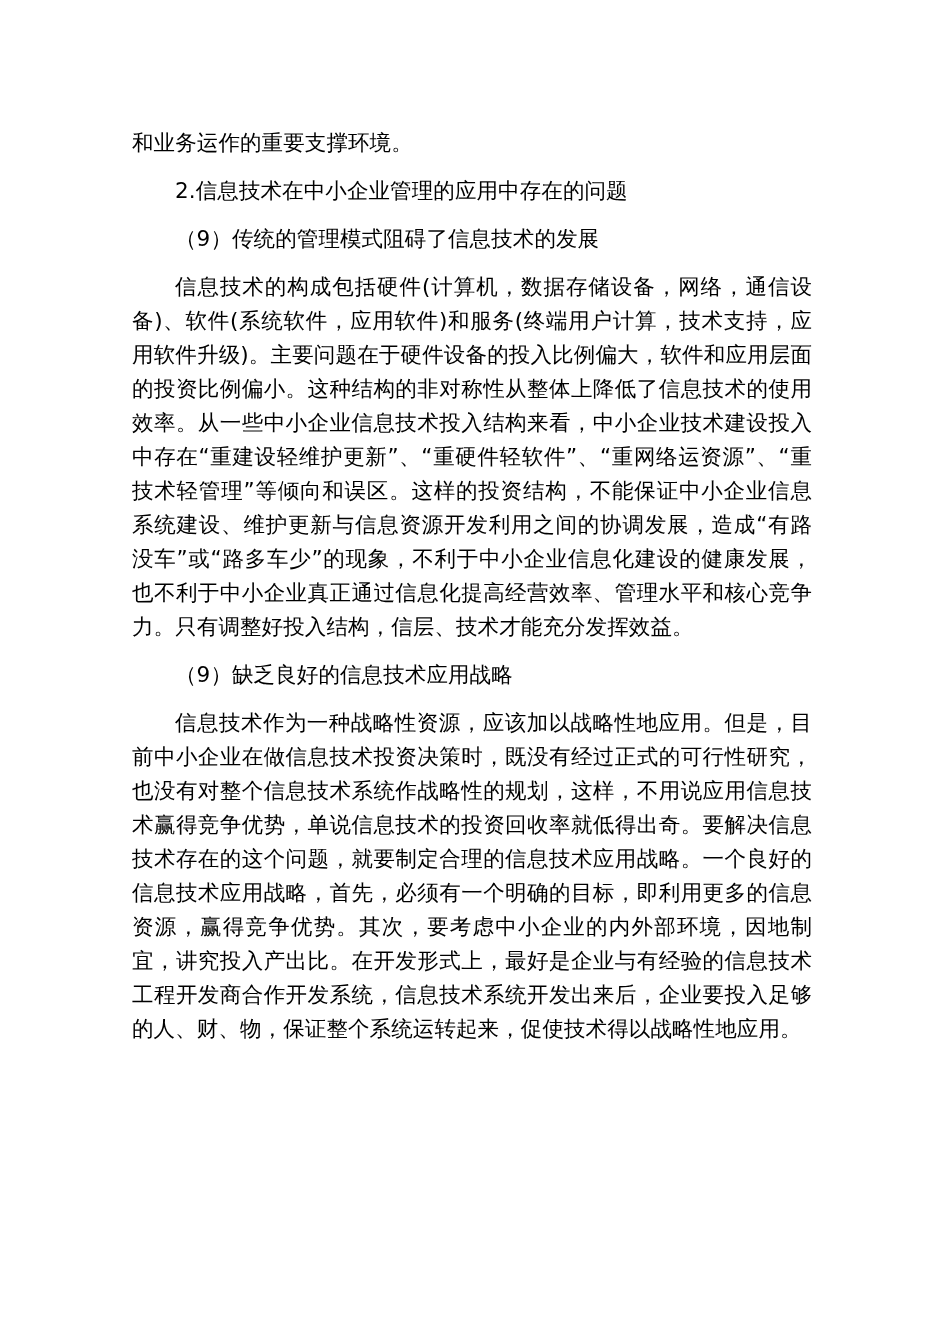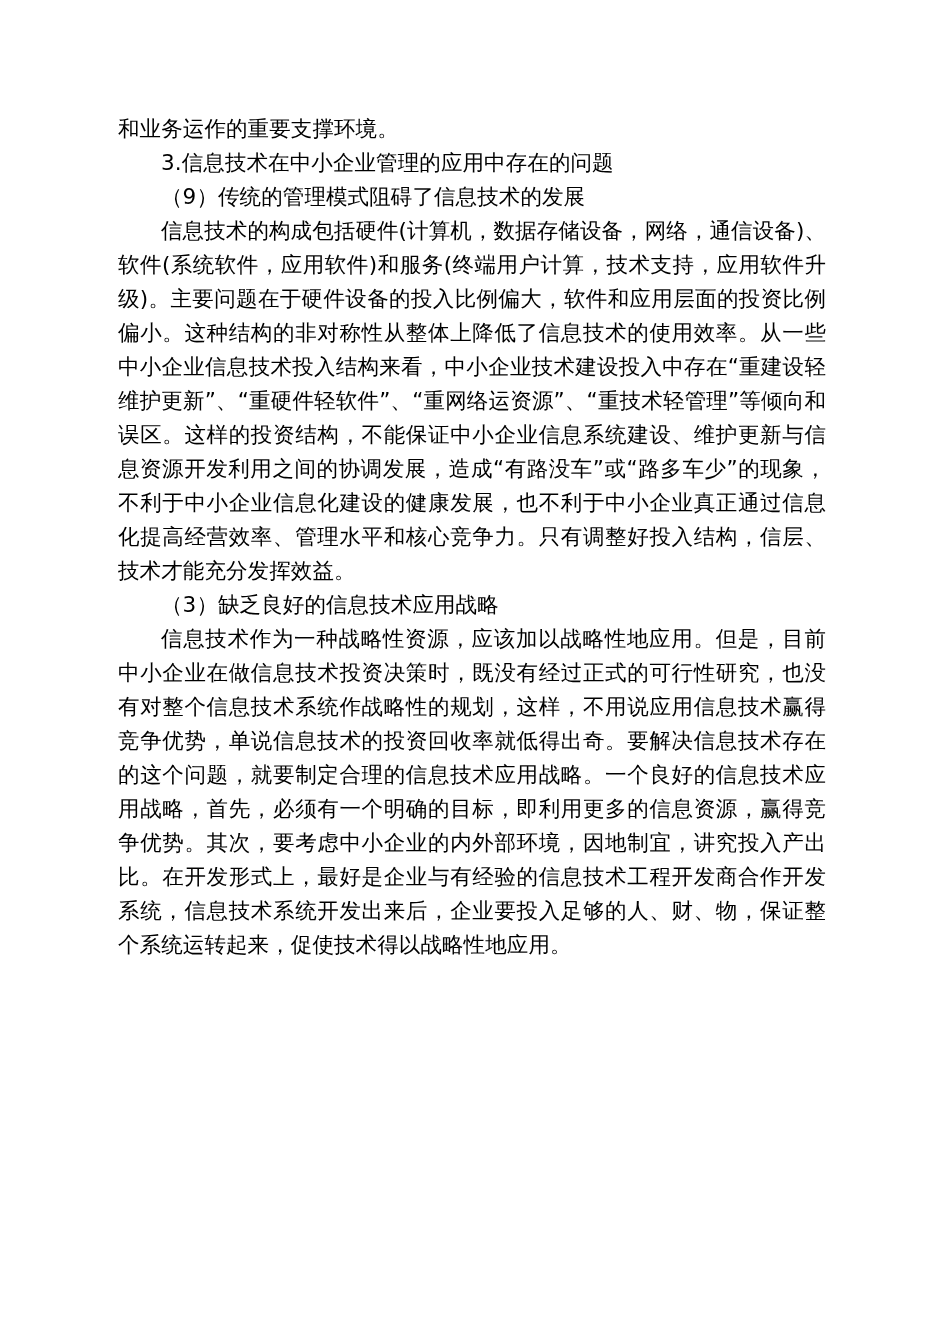--- a/index.html
+++ b/index.html
@@ -22,36 +22,36 @@
     background: #fff;
   }
   .doc-body {
     font-size: 21.5px;
     line-height: 34px;
     text-align: justify;
     text-justify: inter-ideograph;
     letter-spacing: 0.1px;
   }
   p.para {
-    margin: 0;
+    margin: 14px;
     padding: 0;
     text-indent: 0;
   }
   p.indent2 {
     text-indent: 2em;
   }
   .doc-body p {
     word-break: break-all;
   }
 </style>
 </head>
 <body>
 
 <div id="page">
   <div class="doc-body">
     <p class="para">和业务运作的重要支撑环境。</p>
-    <p class="para indent2">3.信息技术在中小企业管理的应用中存在的问题</p>
+    <p class="para indent2">2.信息技术在中小企业管理的应用中存在的问题</p>
     <p class="para indent2">（9）传统的管理模式阻碍了信息技术的发展</p>
     <p class="para indent2">信息技术的构成包括硬件(计算机，数据存储设备，网络，通信设备)、软件(系统软件，应用软件)和服务(终端用户计算，技术支持，应用软件升级)。主要问题在于硬件设备的投入比例偏大，软件和应用层面的投资比例偏小。这种结构的非对称性从整体上降低了信息技术的使用效率。从一些中小企业信息技术投入结构来看，中小企业技术建设投入中存在“重建设轻维护更新”、“重硬件轻软件”、“重网络运资源”、“重技术轻管理”等倾向和误区。这样的投资结构，不能保证中小企业信息系统建设、维护更新与信息资源开发利用之间的协调发展，造成“有路没车”或“路多车少”的现象，不利于中小企业信息化建设的健康发展，也不利于中小企业真正通过信息化提高经营效率、管理水平和核心竞争力。只有调整好投入结构，信层、技术才能充分发挥效益。</p>
-    <p class="para indent2">（3）缺乏良好的信息技术应用战略</p>
+    <p class="para indent2">（9）缺乏良好的信息技术应用战略</p>
     <p class="para indent2">信息技术作为一种战略性资源，应该加以战略性地应用。但是，目前中小企业在做信息技术投资决策时，既没有经过正式的可行性研究，也没有对整个信息技术系统作战略性的规划，这样，不用说应用信息技术赢得竞争优势，单说信息技术的投资回收率就低得出奇。要解决信息技术存在的这个问题，就要制定合理的信息技术应用战略。一个良好的信息技术应用战略，首先，必须有一个明确的目标，即利用更多的信息资源，赢得竞争优势。其次，要考虑中小企业的内外部环境，因地制宜，讲究投入产出比。在开发形式上，最好是企业与有经验的信息技术工程开发商合作开发系统，信息技术系统开发出来后，企业要投入足够的人、财、物，保证整个系统运转起来，促使技术得以战略性地应用。</p>
   </div>
 </div>
 
 </body></html>

